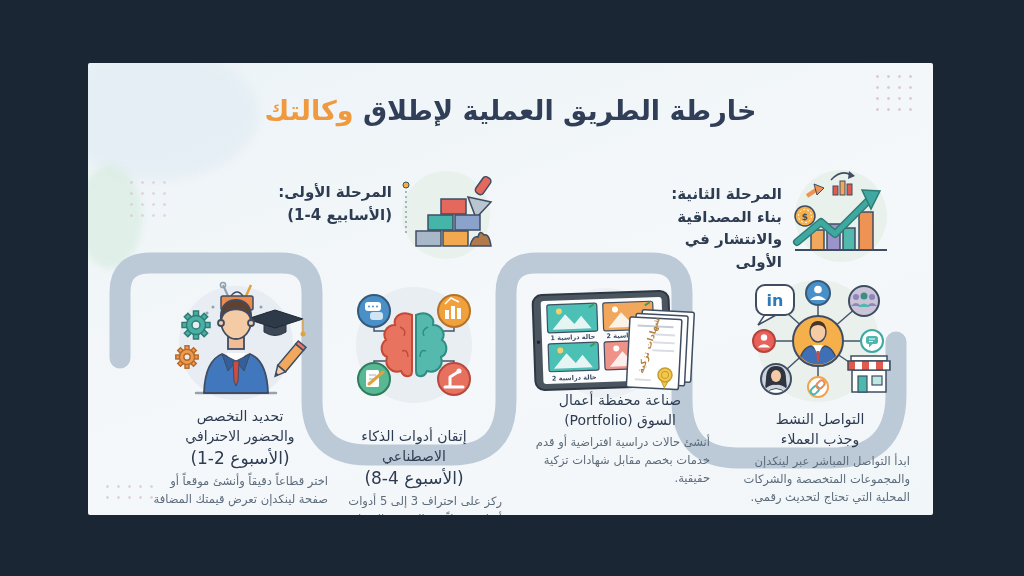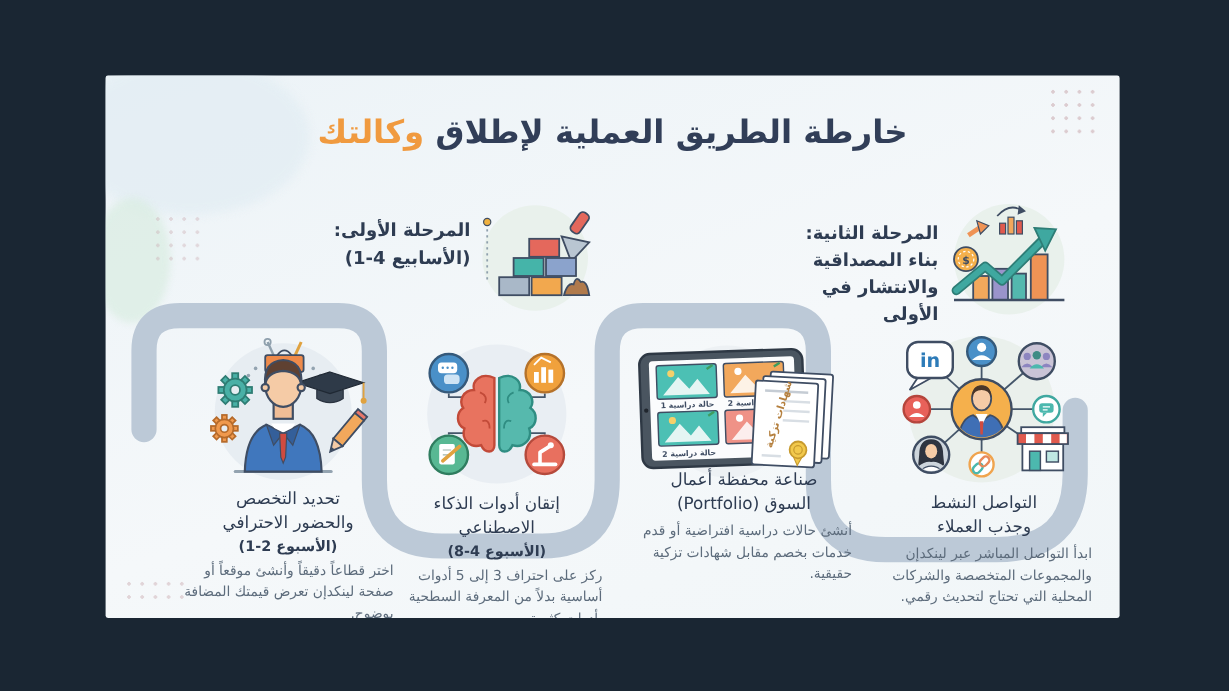--- a/index.html
+++ b/index.html
@@ -22,25 +22,25 @@
   .title { position:absolute; left:0; top:14px; width:100%; text-align:center; z-index:3;
            font-weight:700; font-size:27px; line-height:1.32; color:#313e58;margin-top:16px; }
   .title .hl { color:#f09a3f; }
   .stage-text { position:absolute; z-index:3; text-align:right; font-weight:700;
                 font-size:15px; line-height:1.5; color:#2e3c52; }
   .stage1-text { left:146px; top:118px; width:158px; }
   .stage2-text { left:552px; top:120px; width:142px; }
   .icon { position:absolute; z-index:2; }
   .step-text { position:absolute; z-index:3; text-align:center; }
   .step-title { font-weight:400; font-size:14px; line-height:1.4; color:#2e3c52; }
-  .step-week { font-weight:700; font-size:12px; color:#2e3c52; margin:2px 0 5px;text-align:center; }
+  .step-week { font-weight:400; font-size:17px; color:#2e3c52; margin:2px 0 5px;text-align:center; }
   .step-week:empty { display:none; margin:0; }
   .step-desc { font-size:11.5px; line-height:1.55; color:#5d6c7c; margin-top:4px;text-align:right; }
   .st1 { left:64px;  top:344px; width:176px; }
-  .st2 { left:238px; top:348px; width:176px; }
+  .st2 { left:238px; top:364px; width:176px; }
   .st3 { left:442px; top:328px; width:180px; }
   .st4 { left:642px; top:347px; width:180px; }
   svg text { font-family:"DejaVu Sans", sans-serif; }
 </style>
 </head>
 <body>
 
 <div class="card">
 
   <div class="blob blob-tl"></div>

